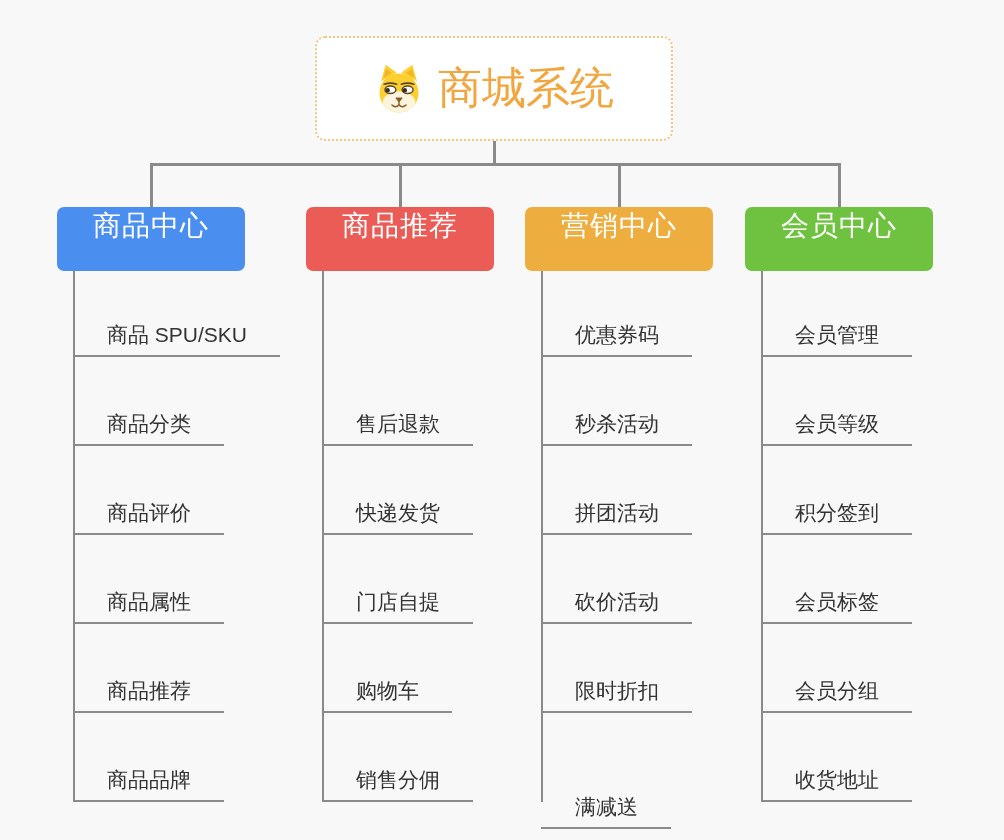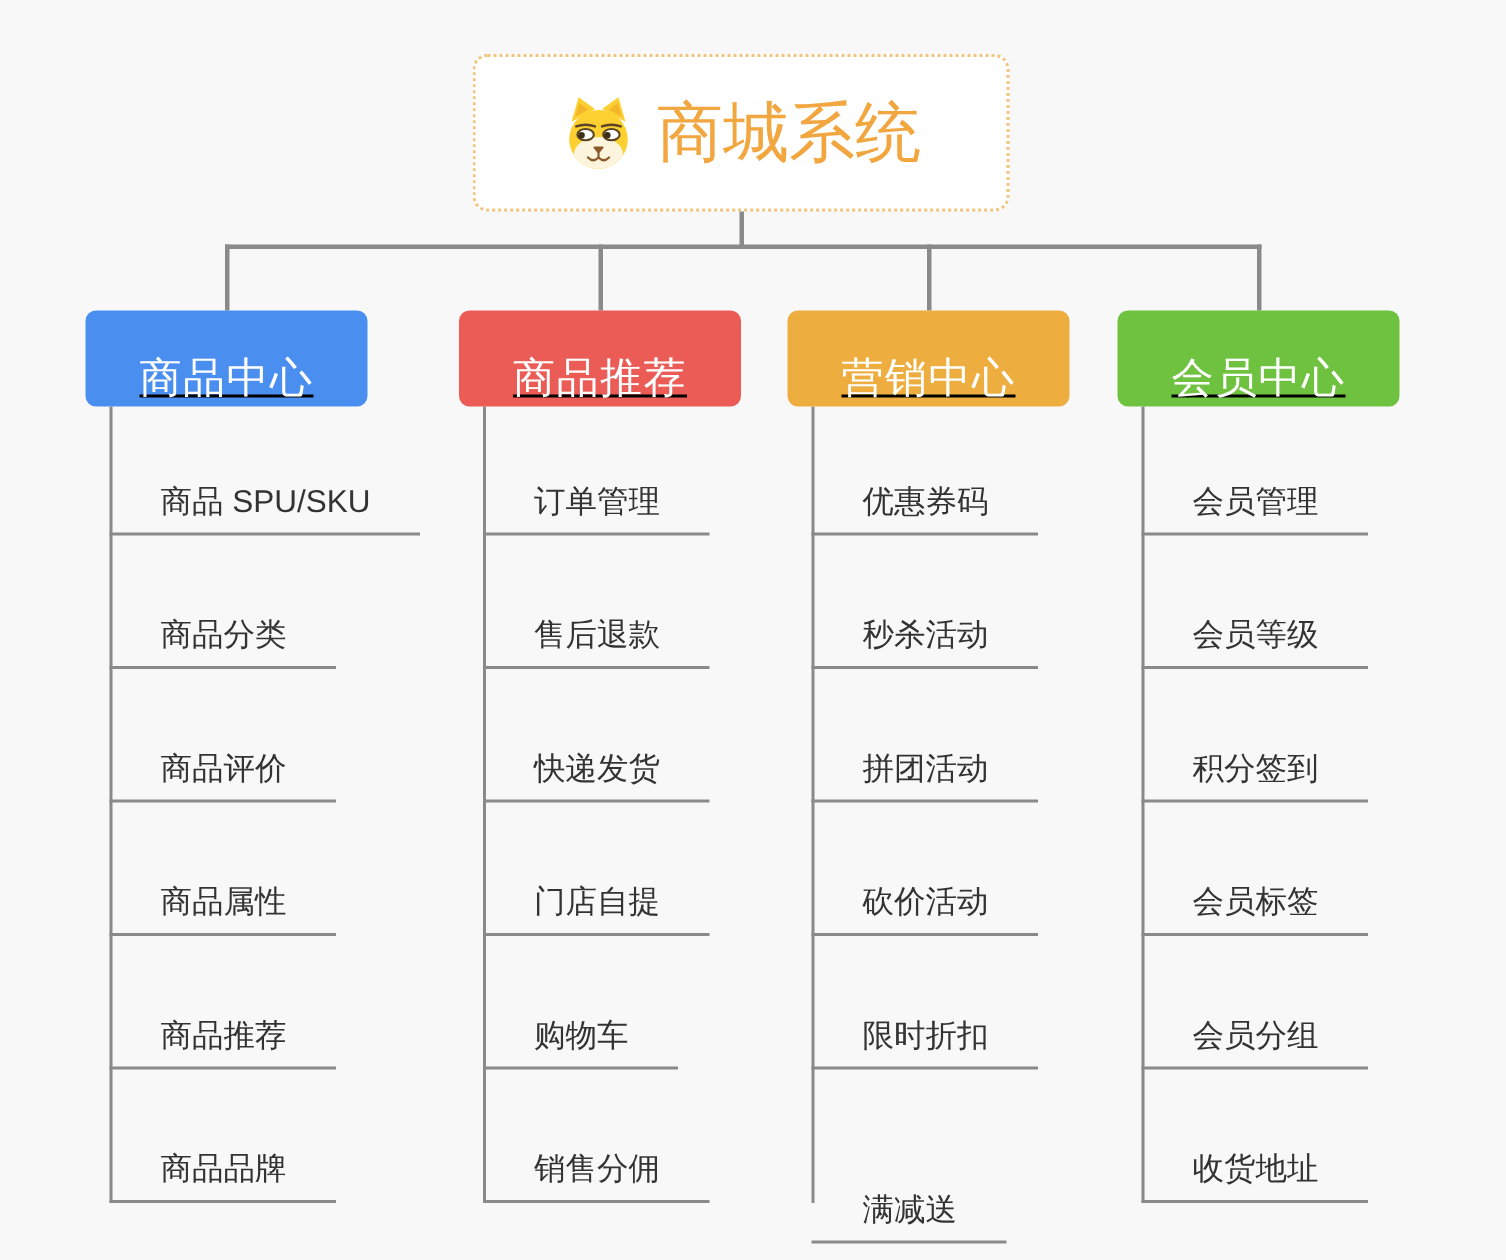--- a/index.html
+++ b/index.html
@@ -12,21 +12,21 @@
   .line{position:absolute;background:#8a8a8a}
   .root{
     position:absolute;left:315px;top:36px;width:358px;height:105px;
     background:#ffffff;border:2px dotted #f3c47d;border-radius:10px;
     box-sizing:border-box;display:flex;align-items:center;justify-content:center;gap:14px;
   }
   .root-label{font-size:44px;color:#f2a63f;white-space:nowrap}
   .dog{width:50px;height:54px;flex:0 0 auto}
   .branch-box{
     position:absolute;top:207px;width:188px;height:64px;border-radius:7px;
-    display:flex;align-items:flex-end;justify-content:center;box-sizing:border-box;text-decoration:underline;
+    display:flex;align-items:flex-start;justify-content:center;box-sizing:border-box;
   }
   .branch-label{color:#ffffff;font-size:28px;letter-spacing:1px;white-space:nowrap}
   .child-item{
     position:absolute;font-size:21px;line-height:26px;color:#333333;
     padding:0 33px 7px 34px;border-bottom:2px solid #8a8a8a;white-space:nowrap;
   }
 </style>
 </head>
 <body style="background: rgb(248, 248, 248);">
 
@@ -67,21 +67,20 @@
     <div class="child-item" style="left: 73px; top: 411px; color: rgb(51, 51, 51); border-bottom-color: rgb(138, 138, 138);">商品分类</div>
     <div class="child-item" style="left: 73px; top: 500px; color: rgb(51, 51, 51); border-bottom-color: rgb(138, 138, 138);">商品评价</div>
     <div class="child-item" style="left: 73px; top: 589px; color: rgb(51, 51, 51); border-bottom-color: rgb(138, 138, 138);">商品属性</div>
     <div class="child-item" style="left: 73px; top: 678px; color: rgb(51, 51, 51); border-bottom-color: rgb(138, 138, 138);">商品推荐</div>
     <div class="child-item" style="left: 73px; top: 767px; color: rgb(51, 51, 51); border-bottom-color: rgb(138, 138, 138);">商品品牌</div>
     <div class="line" style="left: 399px; top: 163px; width: 3px; height: 44px; background: rgb(138, 138, 138);"></div>
     <div class="line" style="left: 322px; top: 271px; width: 2px; height: 531px; background: rgb(138, 138, 138);"></div>
     <div class="branch-box" style="left: 306px; background: rgb(234, 92, 85);">
     <span class="branch-label" style="color: rgb(255, 255, 255);">商品推荐</span>
   </div>
-    <div class="child-item" style="left: 322px; top: 322px; color: rgb(51, 51, 51); border-bottom-color: rgb(138, 138, 138);">订单管理</div>
     <div class="child-item" style="left: 322px; top: 411px; color: rgb(51, 51, 51); border-bottom-color: rgb(138, 138, 138);">售后退款</div>
     <div class="child-item" style="left: 322px; top: 500px; color: rgb(51, 51, 51); border-bottom-color: rgb(138, 138, 138);">快递发货</div>
     <div class="child-item" style="left: 322px; top: 589px; color: rgb(51, 51, 51); border-bottom-color: rgb(138, 138, 138);">门店自提</div>
     <div class="child-item" style="left: 322px; top: 678px; color: rgb(51, 51, 51); border-bottom-color: rgb(138, 138, 138);">购物车</div>
     <div class="child-item" style="left: 322px; top: 767px; color: rgb(51, 51, 51); border-bottom-color: rgb(138, 138, 138);">销售分佣</div>
     <div class="line" style="left: 618px; top: 163px; width: 3px; height: 44px; background: rgb(138, 138, 138);"></div>
     <div class="line" style="left: 541px; top: 271px; width: 2px; height: 531px; background: rgb(138, 138, 138);"></div>
     <div class="branch-box" style="left: 525px; background: rgb(238, 174, 63);">
     <span class="branch-label" style="color: rgb(255, 255, 255);">营销中心</span>
   </div>

